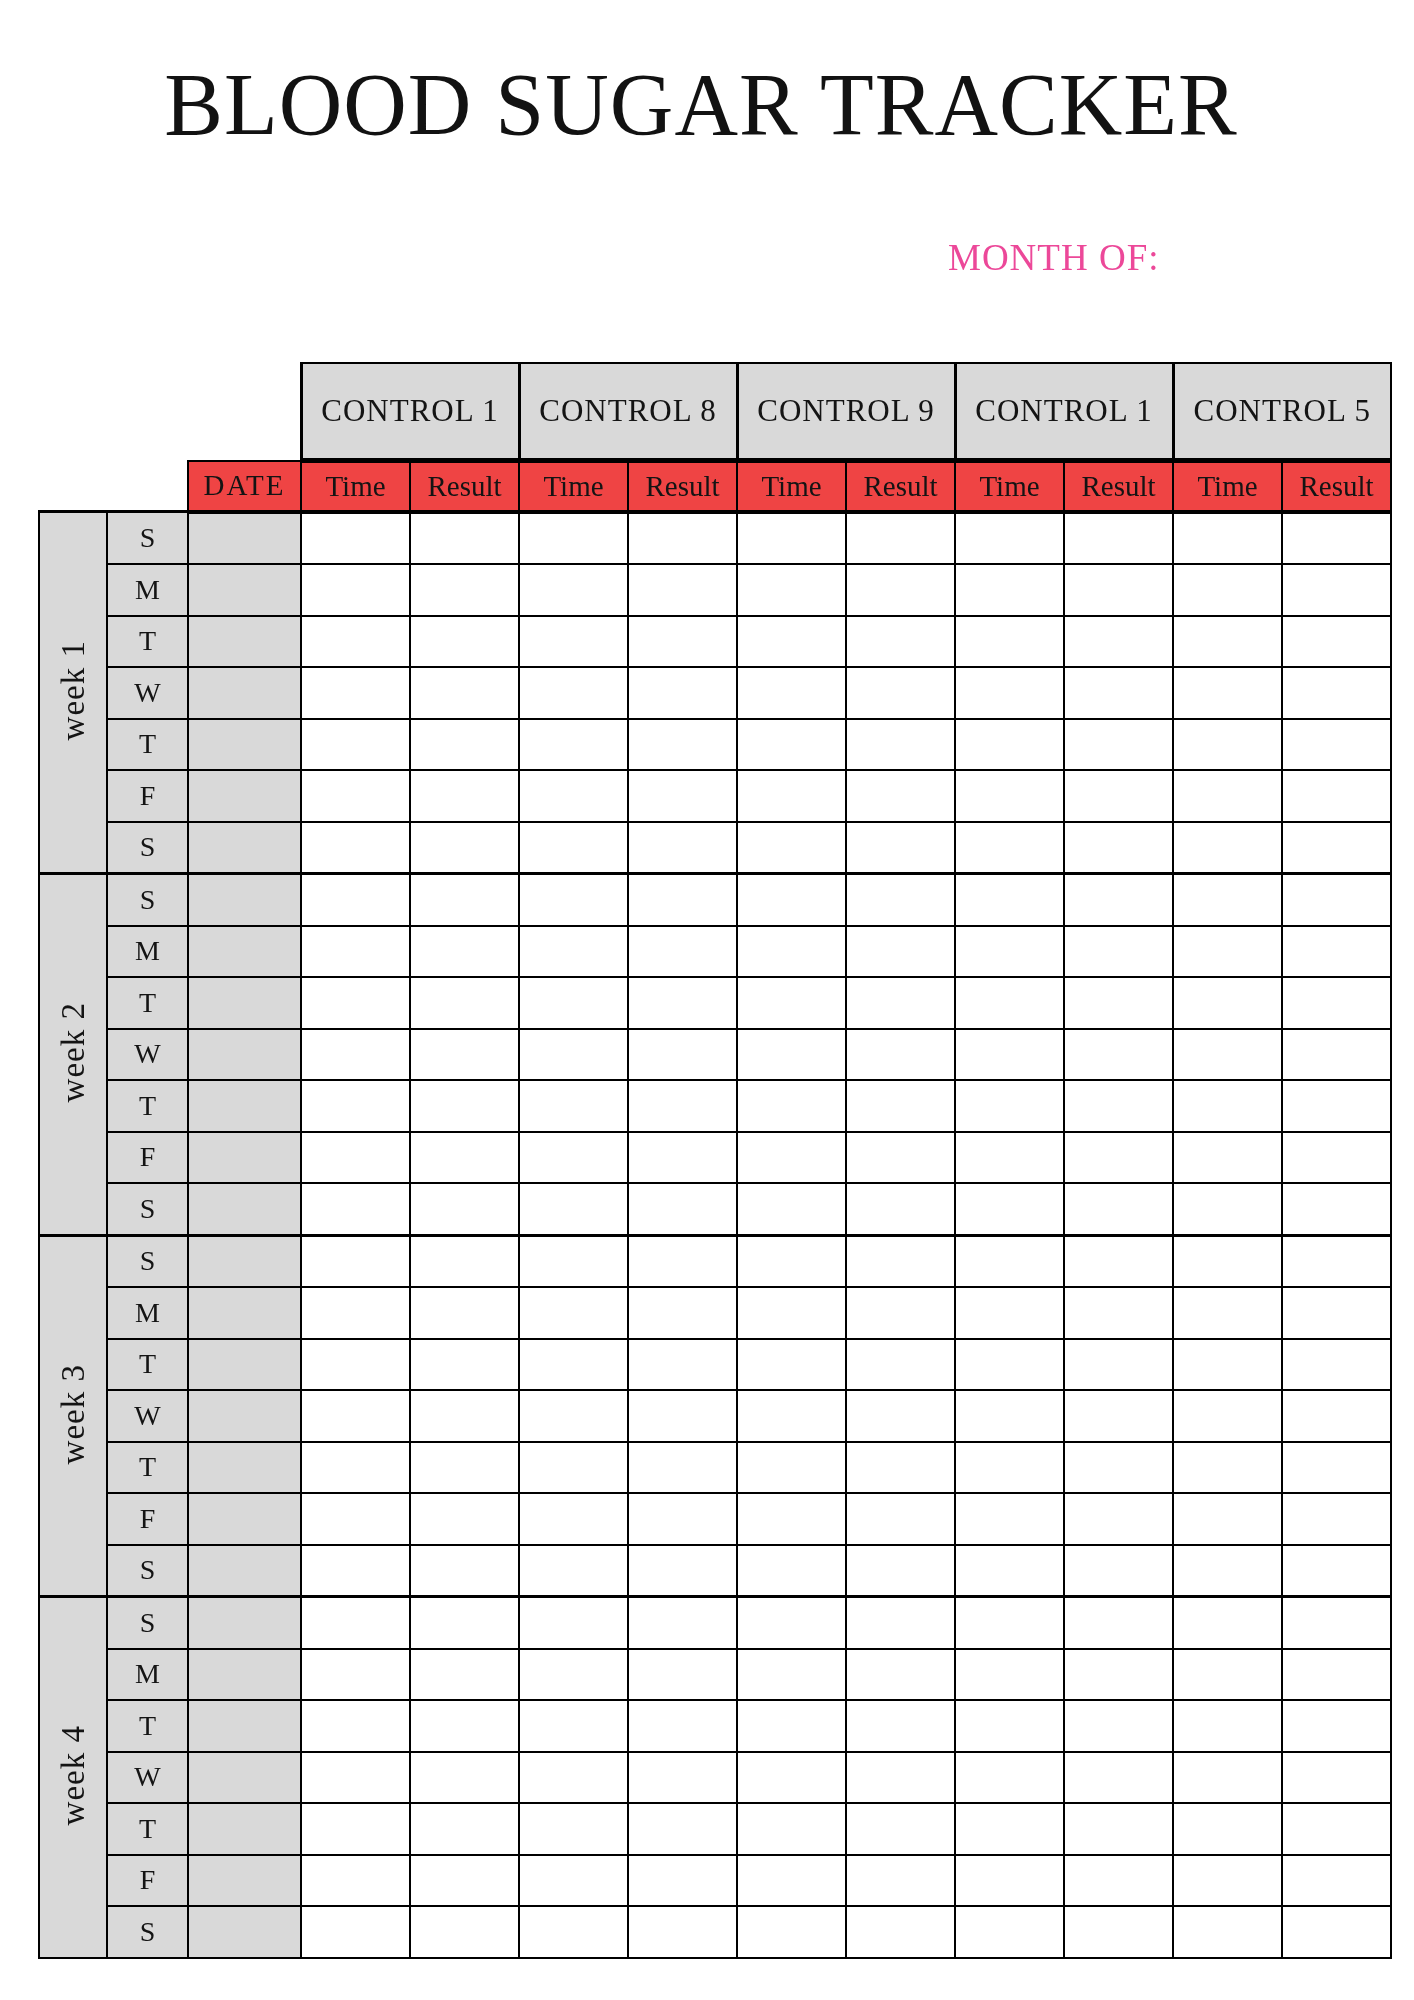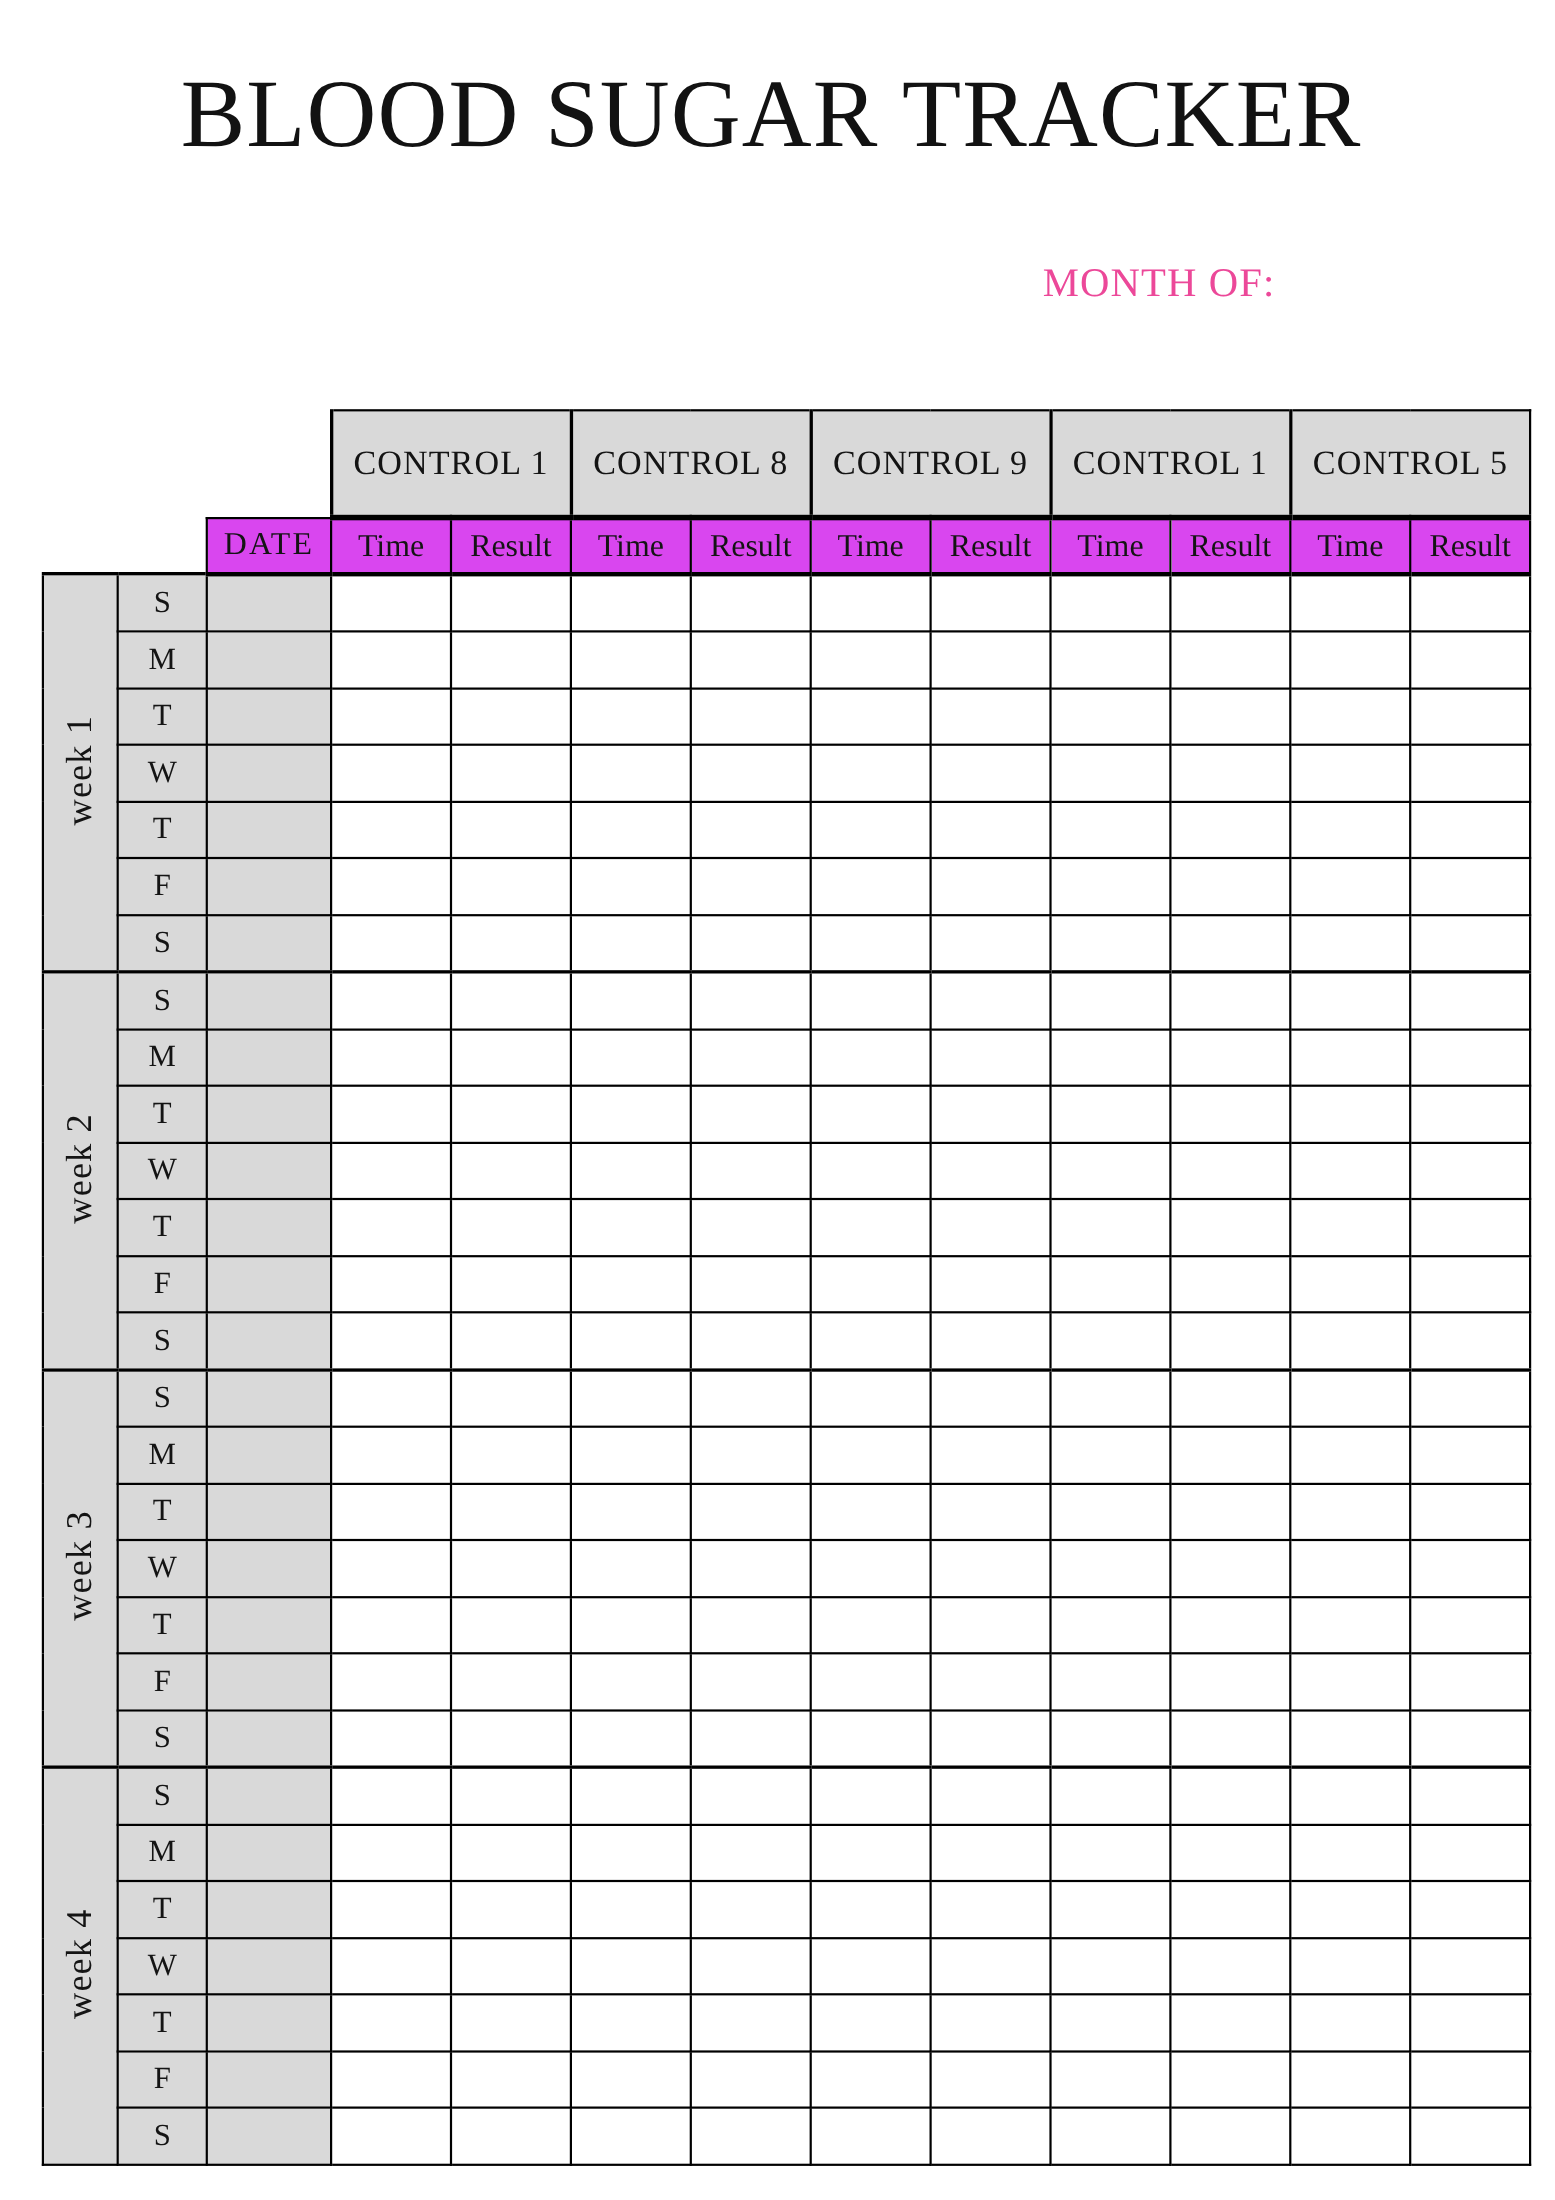--- a/index.html
+++ b/index.html
@@ -14,36 +14,36 @@
     position:absolute; top:54px; left:18px; width:1366px;
     text-align:center; font-size:88px; font-weight:400;
     letter-spacing:1px; white-space:nowrap; color:#121212;
   }
   .month {
     position:absolute; top:236px; left:948px;
     font-size:37px; letter-spacing:1px; color:#ec4899;
   }
 
   table.tracker {
-    position:absolute; left:38px; top:372px;
+    position:absolute; left:38px; top:362px;
     border-collapse:collapse; table-layout:fixed;
   }
   .tracker th, .tracker td {
     border:2px solid #000; padding:0;
     text-align:center; vertical-align:middle;
     font-weight:normal; overflow:hidden;
   }
   .tracker td.blank { border:none; background:transparent; }
 
   
   th.control {
     background:#d9d9d9; height:94px; font-size:31px;
     letter-spacing:1px; border-bottom-width:5px; border-left-width:3px;
   }
-  th.sub { background:#d946ef; height:37px; font-size:29px; border-bottom-width:4px; }
+  th.sub { background:#ef4444; height:37px; font-size:29px; border-bottom-width:4px; }
   th.datehead { letter-spacing:2px; }
 
   
   td { height:49.5px; }
   td.week, td.day, td.date { background:#d9d9d9; }
   td.t, td.r { background:#ffffff; }
   .t { border-left-width:3px; }          
   .lc { border-right-width:2px;margin-top:16px; }        
   tr.ws > td { border-top-width:3px; }   
   tr.bb > td { border-bottom-width:2px; }

